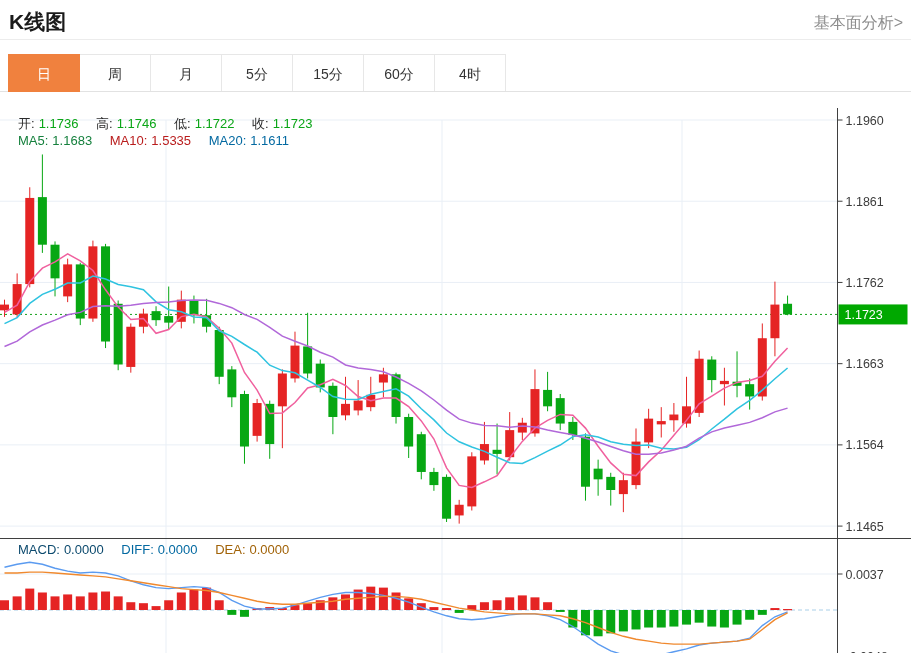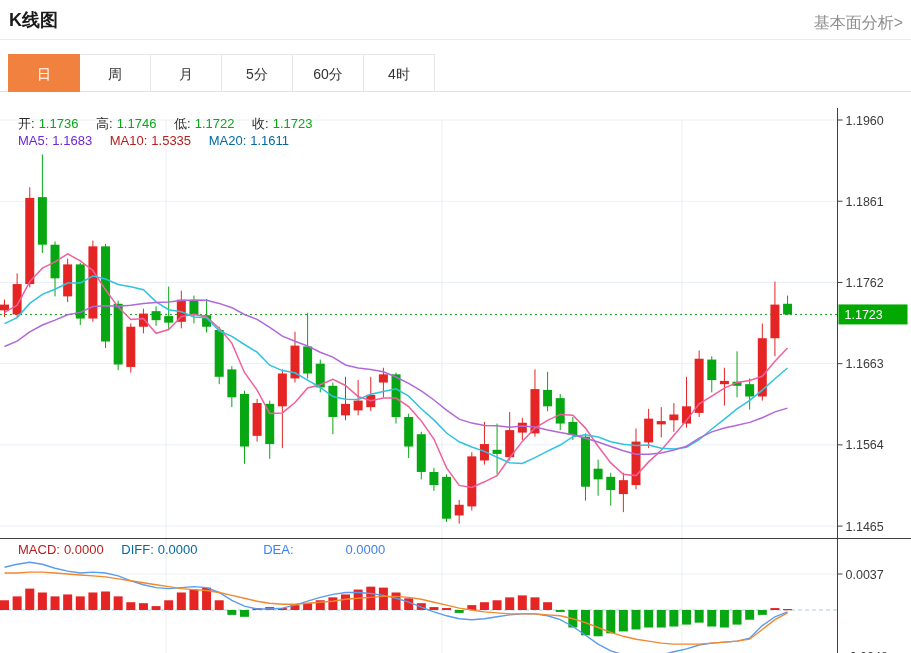--- a/index.html
+++ b/index.html
@@ -1,56 +1,57 @@
 <!DOCTYPE html>
 <html><head>
 <meta charset="utf-8">
 <style>
   html,body{margin:0;padding:0;background:#fff;}
   body{font-family:"Liberation Sans","DejaVu Sans",sans-serif;color:#333;}
   #app{position:relative;width:911px;height:653px;background:#fff;overflow:hidden;}
-  .page-title{position:absolute;left:9px;top:8px;font-size:18px;font-weight:bold;color:#1a1a1a;}
+  .page-title{position:absolute;left:9px;top:8px;font-size:21px;font-weight:bold;color:#1a1a1a;}
   .fund-link{position:absolute;right:8px;top:13px;font-size:16px;color:#8d8d8d;cursor:pointer;text-decoration:none;}
   .hdr-divider{position:absolute;left:0;top:39px;width:911px;height:1px;background:#ececec;}
   .tabbar{position:absolute;left:8px;top:54px;display:flex;}
   .tab{width:72px;height:38px;line-height:38px;text-align:center;font-size:14px;color:#333;
        background:#fff;border:1px solid #e7e7e7;margin-left:-1px;box-sizing:border-box;cursor:pointer;}
   .tab:first-child{margin-left:0;}
   .tab.active{background:#f0813e;border-color:#f0813e;color:#fff;z-index:2;}
   .tab-underline{position:absolute;left:0;top:91px;width:911px;height:1px;background:#e2e2e2;}
   .chart-wrap{position:absolute;left:0;top:108px;width:755px;height:561px;}
   .legend{position:absolute;left:18px;font-size:13px;white-space:nowrap;z-index:5;}
   .legend span{margin-right:4px;}
   .legend .gap{margin-right:14px;}
   .lab{color:#2b2b2b;}
   .v-green{color:#0aa616;}
-  .ma5{color:#6d28d9;}
+  .ma5{color:#15803d;}
   .ma10{color:#b91c1c;}
   .ma20{color:#0369a1;}
-  .t-red{color:#b91c1c;}
+  .t-red{color:#0c4a6e;}
   .t-blue{color:#0369a1;}
-  .t-orange{color:#3b82f6;margin-left:48px;}
+  .t-orange{color:#a16207;}
   #pl1{top:7px;}
   #pl2{top:25px;}
   #ml{top:434px;}
   svg text{font-family:"Liberation Sans","DejaVu Sans",sans-serif;}
 </style>
 </head>
 <body>
 
 <div id="app">
   <div class="page-title">K线图</div>
   <a class="fund-link">基本面分析&gt;</a>
   <div class="hdr-divider"></div>
 
   <div class="tabbar">
     <div class="tab active">日</div>
     <div class="tab">周</div>
     <div class="tab">月</div>
     <div class="tab">5分</div>
+    <div class="tab">15分</div>
     <div class="tab">60分</div>
     <div class="tab">4时</div>
   </div>
   <div class="tab-underline"></div>
 
   <div class="chart-wrap">
     <div class="legend" id="pl1">
       <span class="lab">开:</span><span class="v-green gap">1.1736</span>
       <span class="lab">高:</span><span class="v-green gap">1.1746</span>
       <span class="lab">低:</span><span class="v-green gap">1.1722</span>

